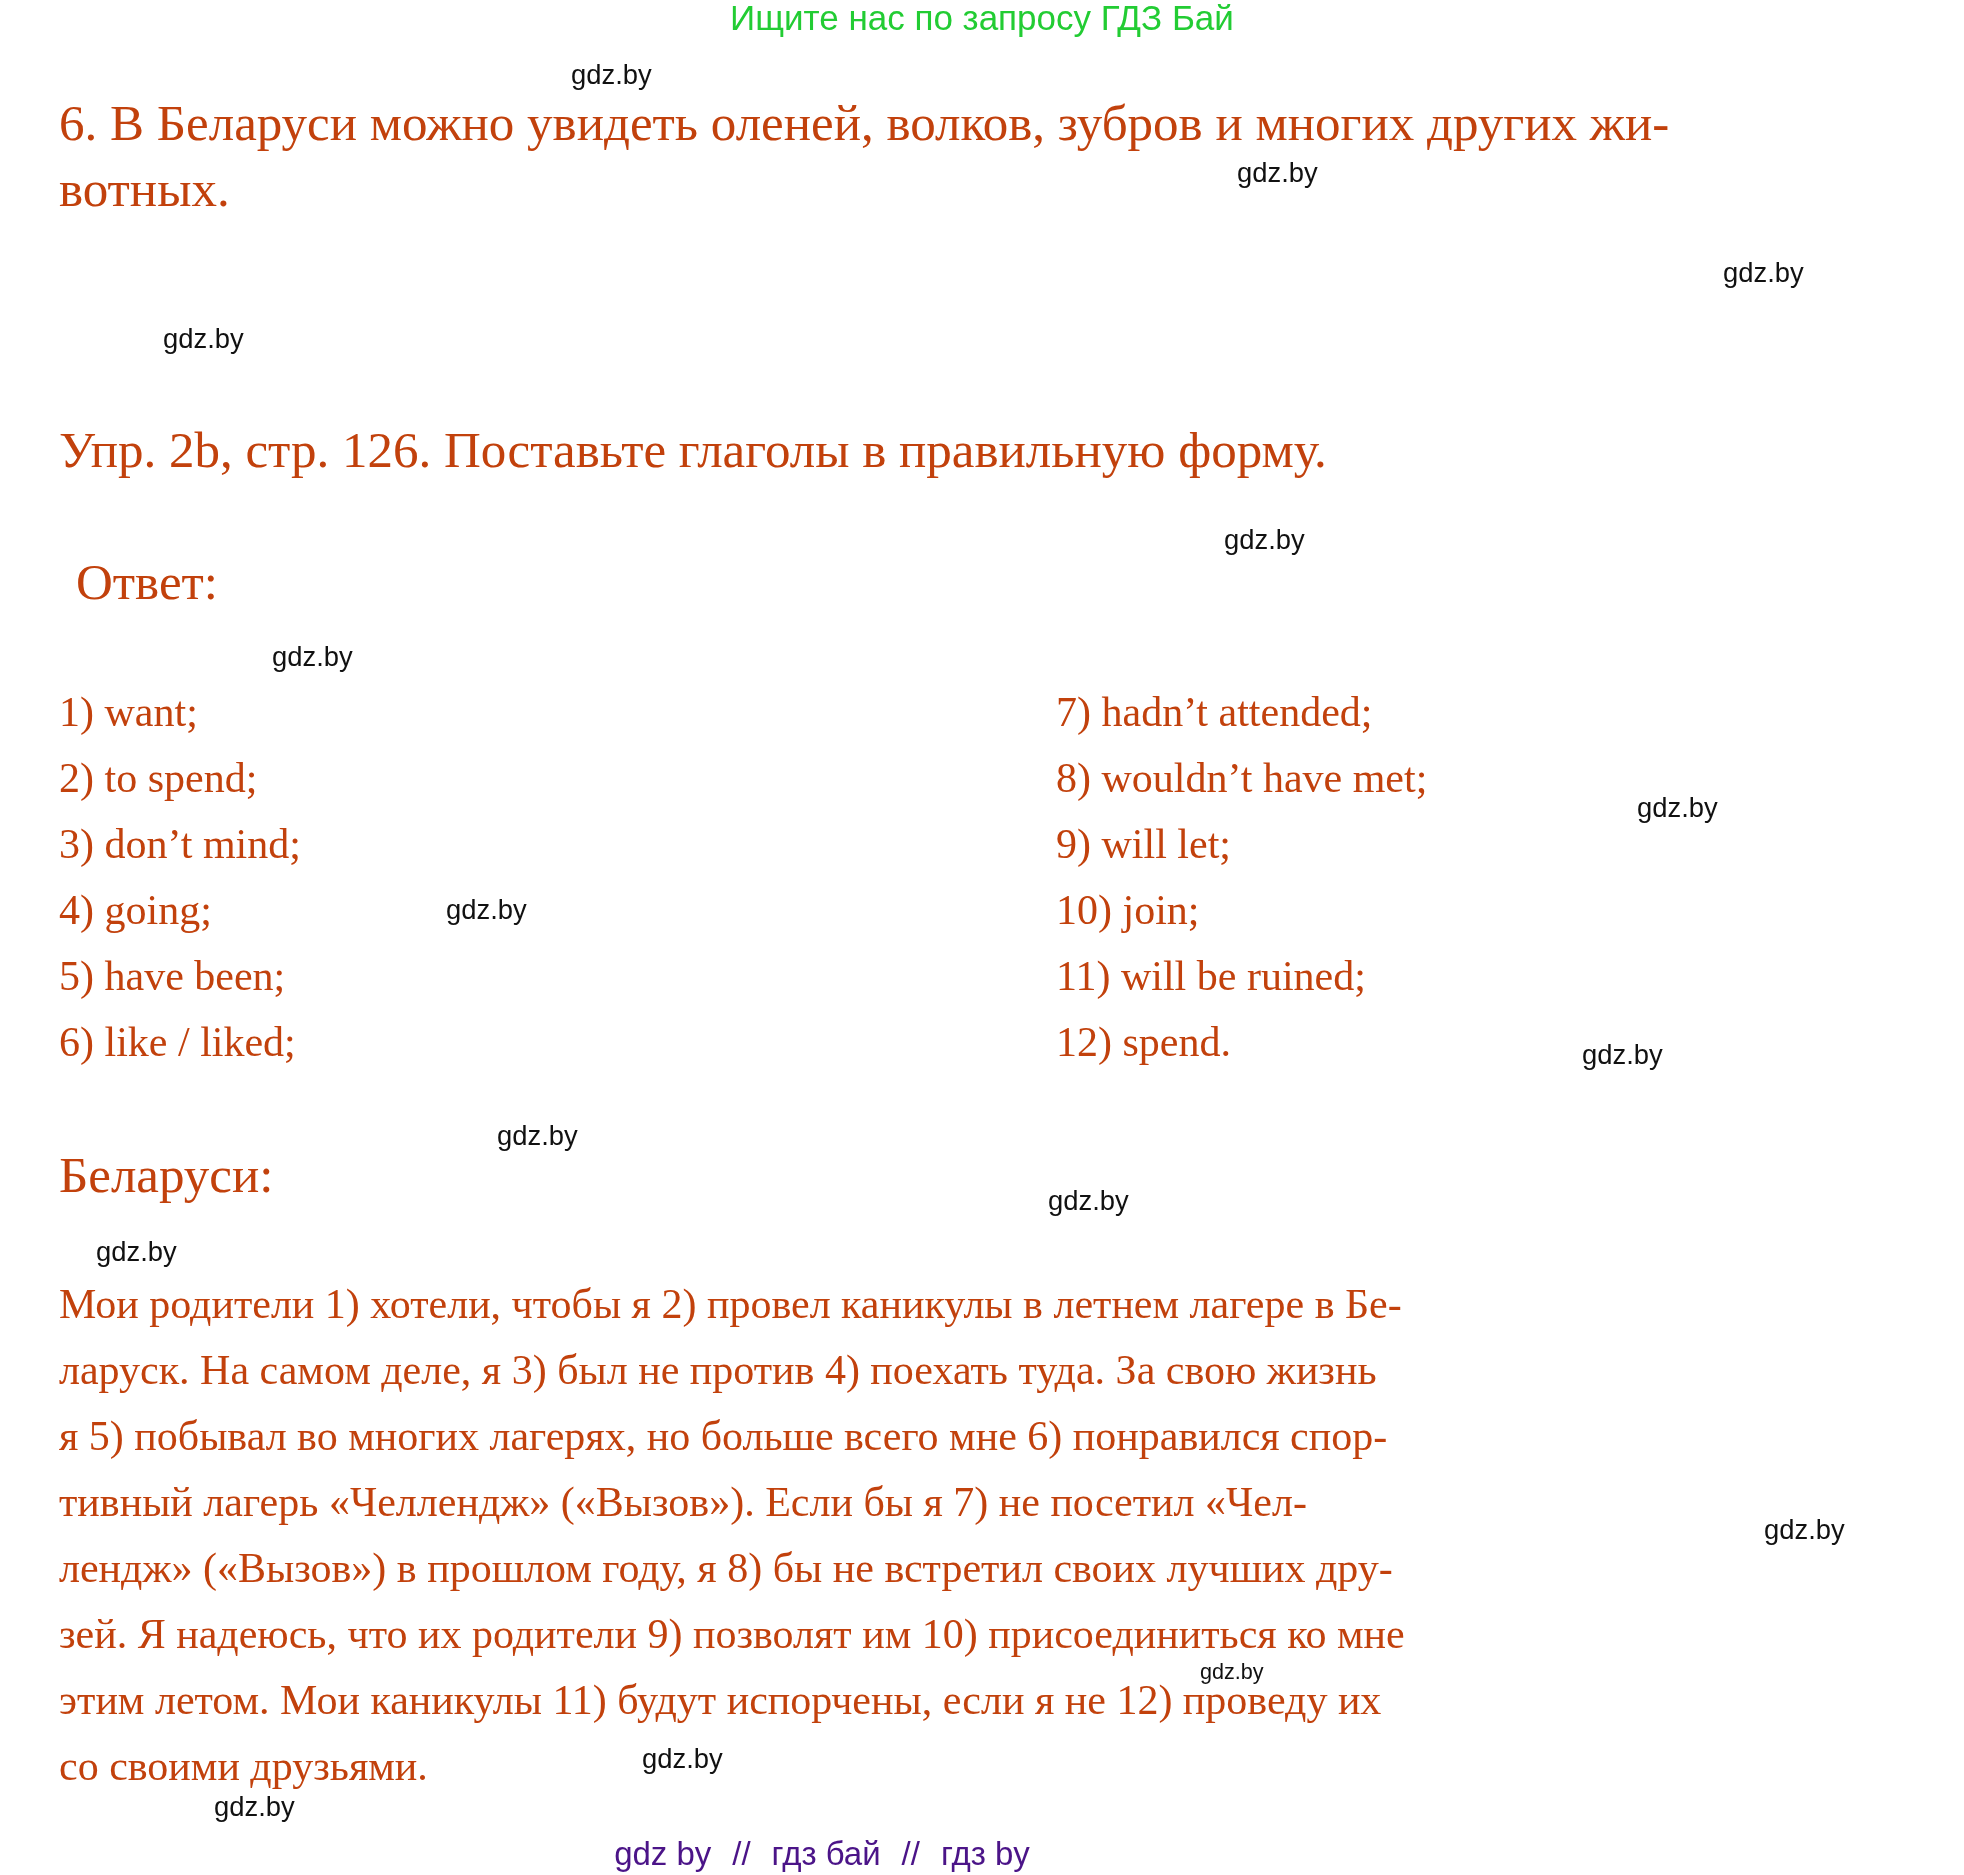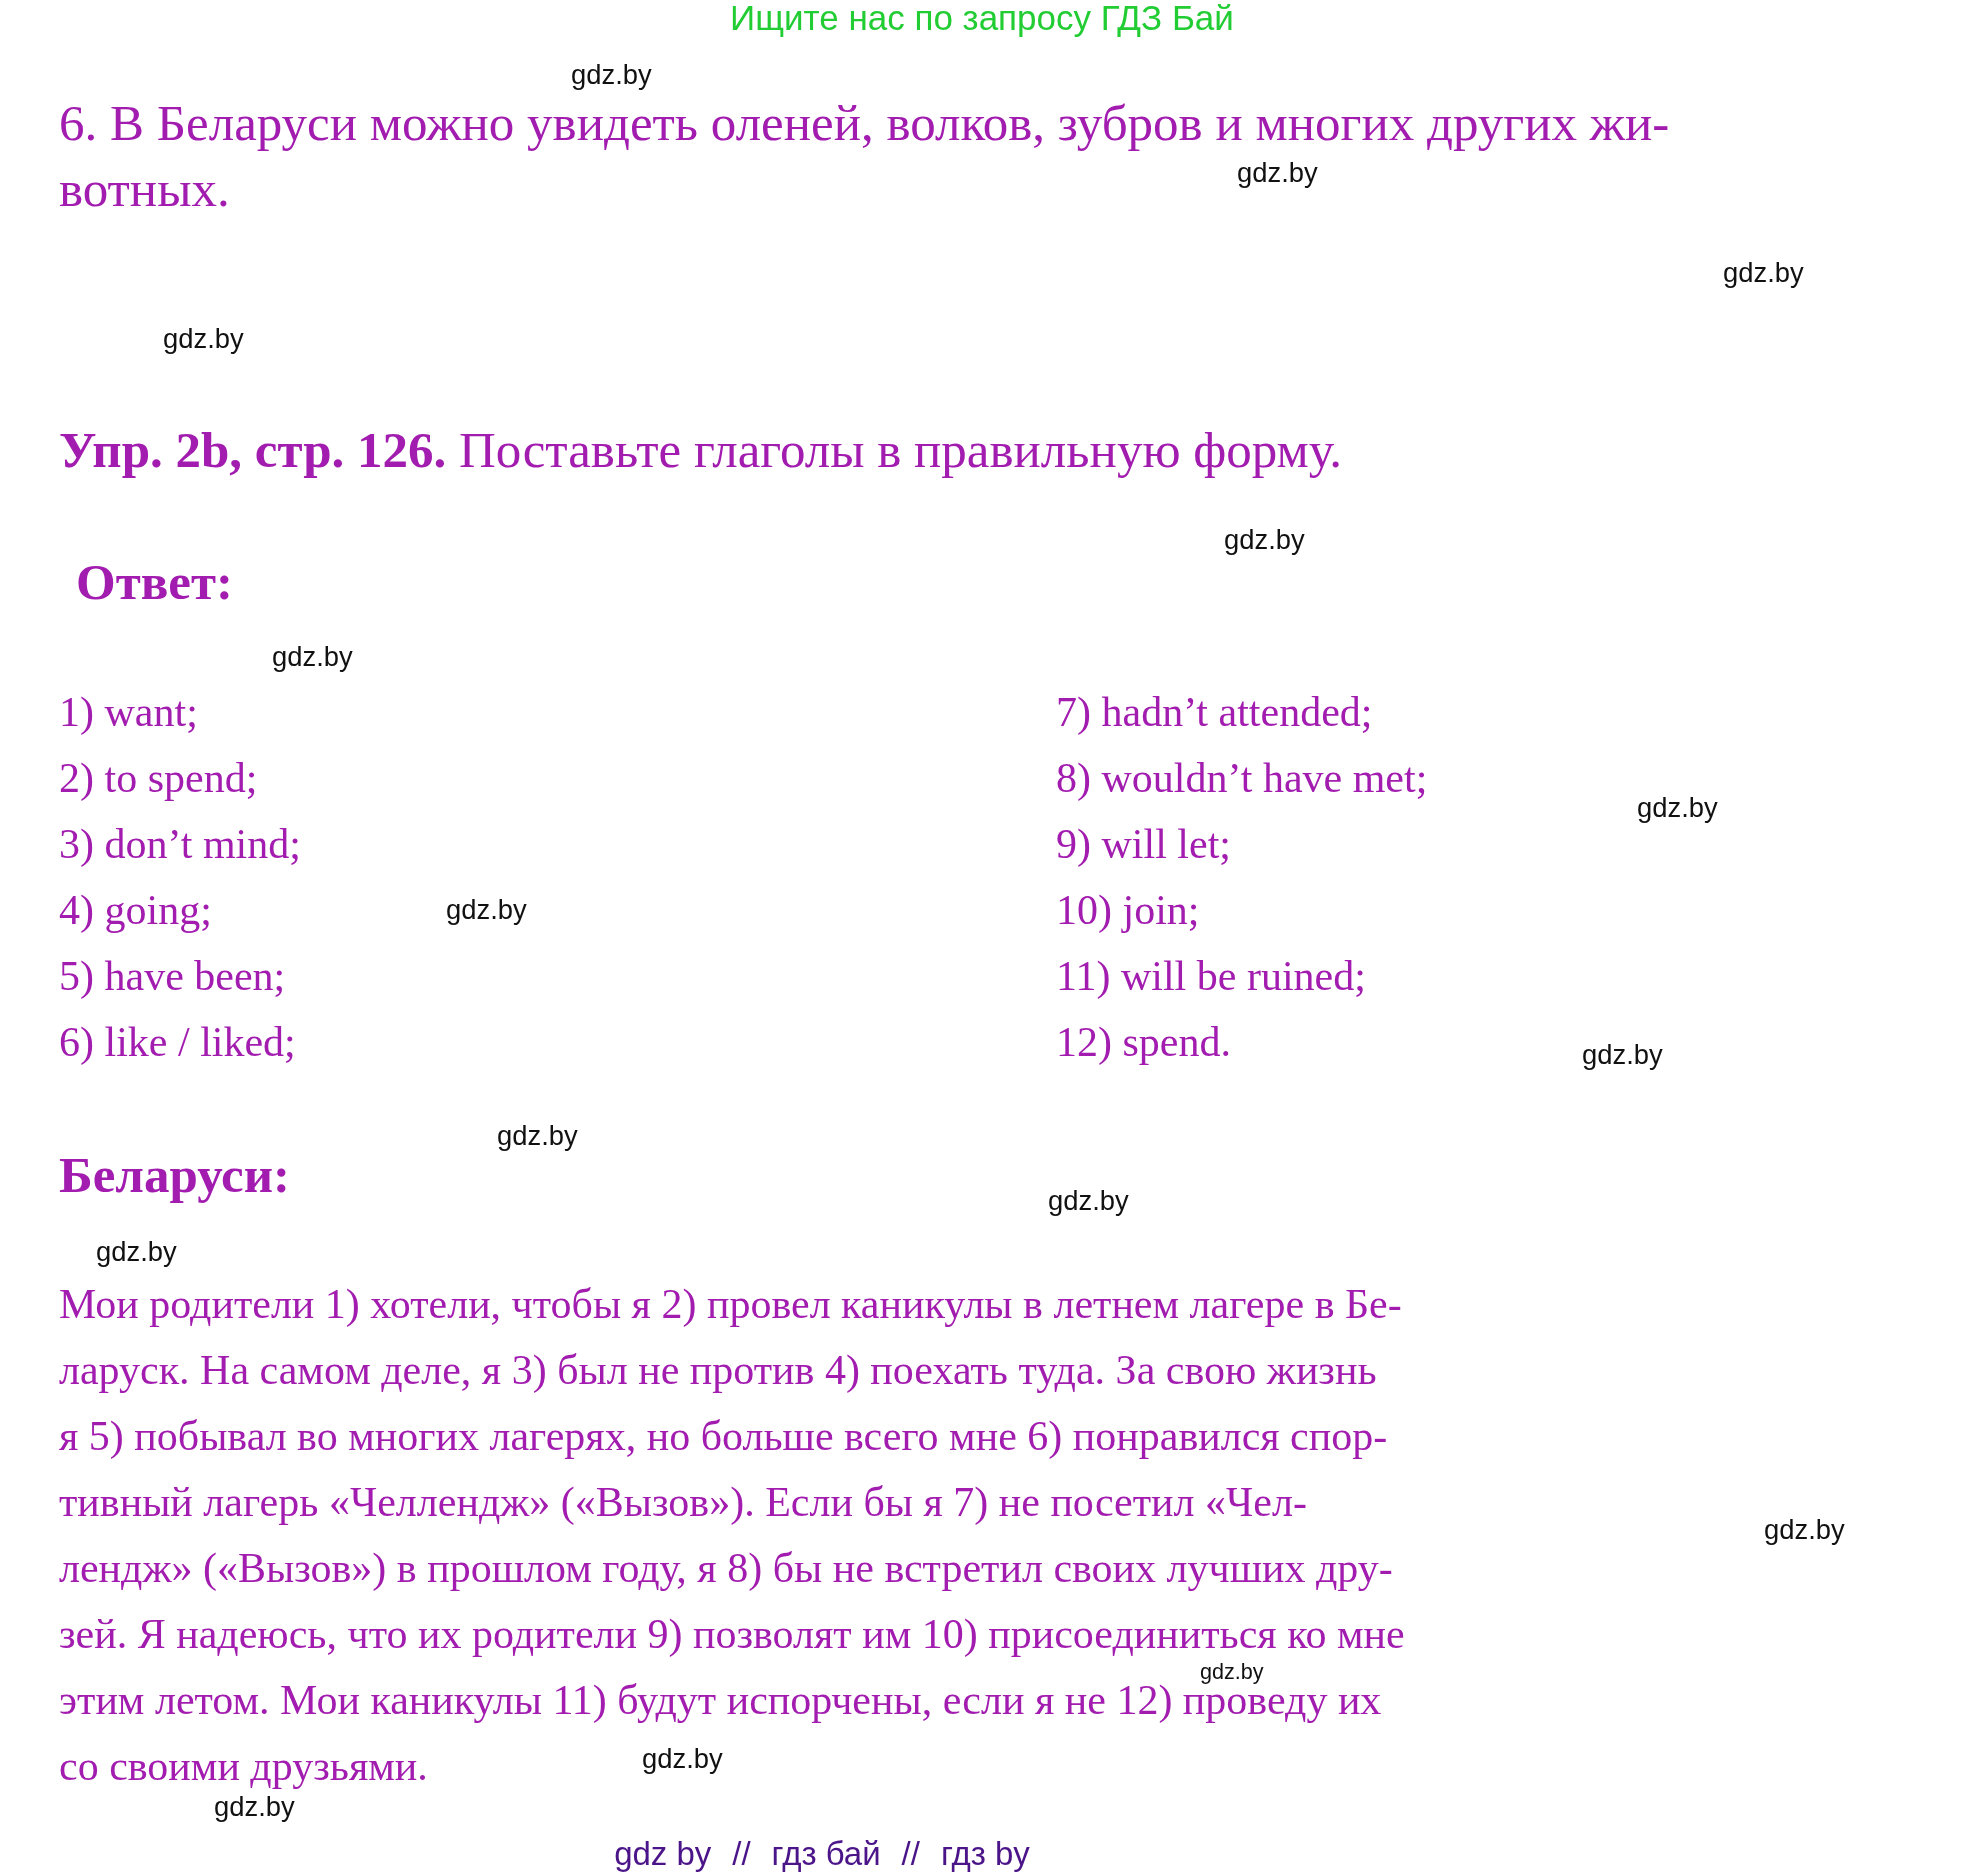--- a/index.html
+++ b/index.html
@@ -1,22 +1,22 @@
 <!DOCTYPE html>
 <html><head>
 <meta charset="utf-8">
 <style>
   html, body { margin:0; padding:0; background:#ffffff; }
   body { width:1964px; height:1875px; position:relative; overflow:hidden; }
   .abs { position:absolute; white-space:nowrap; }
-  .serif { font-family:"Liberation Serif","DejaVu Serif",serif; color:#a21caf; }
+  .serif { font-family:"Liberation Serif","DejaVu Serif",serif; color:#c2410c; }
   .sans { font-family:"Liberation Sans","DejaVu Sans",sans-serif; }
   .header { left:0; width:1964px; top:-2px; text-align:center; font-size:35px; }
   .body-text { font-size:51px; line-height:66px; }
-  .bold { font-weight:bold; }
+  .bold { font-weight:normal; }
   .wm { font-size:27.4px; color:#111; }
   .wm-small { font-size:21.6px; color:#111; }
   .footer { left:0; width:1644px; top:1835px; text-align:center; font-size:33px; }
   .footer span { margin:0 5.9px; }
   .list-item { font-size:42px; line-height:66px; height:66px; }
 </style>
 </head>
 <body>
 
 <div class="abs sans header" style="color:#22cc33;">Ищите нас по запросу ГДЗ Бай</div>

